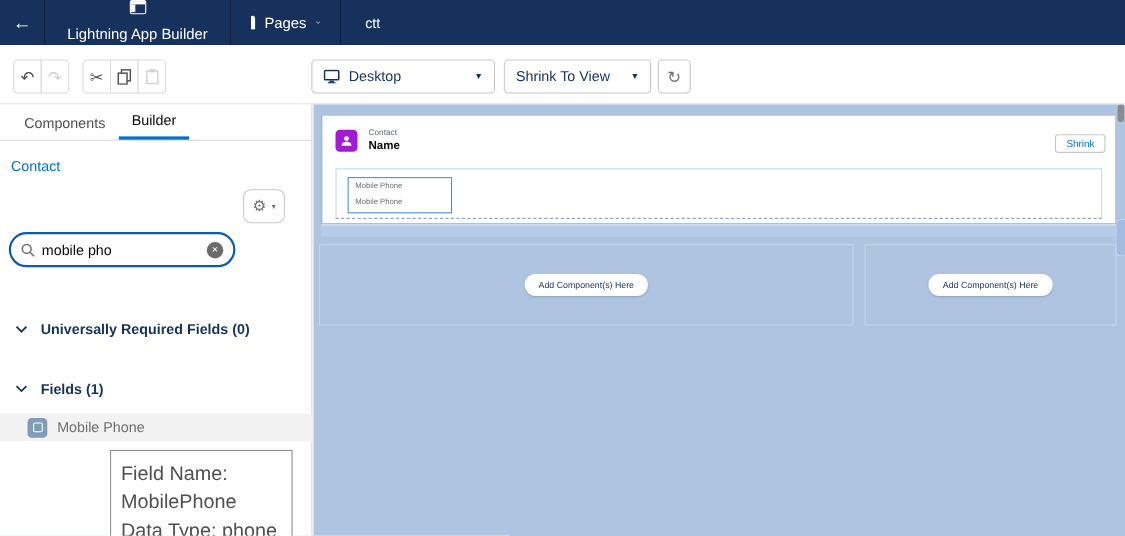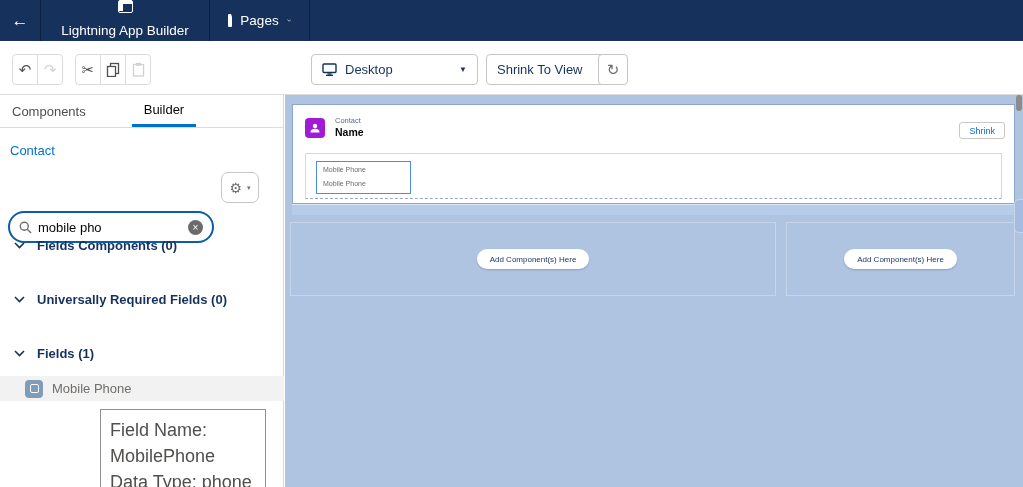--- a/index.html
+++ b/index.html
@@ -29,30 +29,30 @@
     background:#fff; border-bottom:1px solid #dcdcdc; }
   .btn-group { position:absolute; top:13px; display:flex; }
   .tb-btn { width:26px; height:31px; border:1px solid #dddbda; background:#fff;
     display:flex; align-items:center; justify-content:center;
     font-size:15px; color:#514f4d; cursor:pointer; margin-left:-1px; }
   .tb-btn:first-child { border-radius:4px 0 0 4px; margin-left:0; }
   .tb-btn:last-child { border-radius:0 4px 4px 0; }
   .tb-btn.disabled { color:#d4d2d0; }
   .dd { position:absolute; top:13px; height:31px; border:1px solid #c9c7c5; border-radius:4px;
     background:#fff; display:flex; align-items:center; padding:0 10px; gap:8px;
-    font-size:13px; color:#16325c; cursor:pointer;margin-left:28px; }
+    font-size:13px; color:#16325c; cursor:pointer; }
   .dd .tri { margin-left:auto; font-size:8px; color:#16325c; }
   .btn-refresh { position:absolute; left:598px; top:13px; width:30px; height:31px;
     border:1px solid #c9c7c5; border-radius:4px; background:#fff; color:#706e6b;
     display:flex; align-items:center; justify-content:center; font-size:15px; cursor:pointer; }
 
   
   .sidebar { position:absolute; left:0; top:95px; width:284px; height:392px;
     background:#fff; border-right:1px solid #d8d8d8; }
-  .tabs { display:flex; height:33px; border-bottom:1px solid #dddbda; align-items:stretch;gap:34px; }
+  .tabs { display:flex; height:33px; border-bottom:1px solid #dddbda; padding-left:10px; align-items:stretch; }
   .tab { display:flex; align-items:center; padding:0 12px; font-size:13px; color:#514f4d; cursor:pointer; }
   .tab.active { color:#080707; border-bottom:3px solid #0070d2; }
   .contact-link { position:absolute; left:10px; top:48px; font-size:13px; color:#0070d2; cursor:pointer; }
   .search-wrap { position:absolute; left:8px; top:76px; width:206px; height:32px;
     border:2px solid #0b5cab; border-radius:16px; background:#fff;
     display:flex; align-items:center; padding:0 9px; gap:6px;margin-top:40px; }
   .search-wrap input { border:none; outline:none; flex:1; min-width:0; font-size:13px;
     color:#080707; font-family:inherit; background:transparent; }
   .clear-btn { width:15px; height:15px; border-radius:50%; background:#6b6b6b; color:#fff;
     font-size:10px; line-height:15px; text-align:center; cursor:pointer; flex:0 0 auto; }
@@ -119,20 +119,21 @@
     <span class="lay-icon"></span>
     <span>Lightning App Builder</span>
   </div>
   <div class="nav-sec nav-pages">
     <span class="doc-icon"></span>
     <span>Pages</span>
     <svg width="11" height="7" viewBox="0 0 11 7">
       <polyline points="1,1 5.5,5.5 10,1" fill="none" stroke="#fff" stroke-width="1.6"></polyline>
     </svg>
   </div>
+  <div class="nav-sec nav-name">ctt</div>
 </header>
 
 <div class="toolbar">
   <div class="btn-group" style="left:12px;">
     <div class="tb-btn">
       <span>↶</span>
     </div>
     <div class="tb-btn disabled">
       <span>↷</span>
     </div>
@@ -190,26 +191,20 @@
       <line x1="8.3" y1="8.3" x2="12" y2="12" stroke="#706e6b" stroke-width="1.4"></line>
     </svg>
     <input type="text" value="mobile pho" style="">
     <div class="clear-btn">×</div>
   </div>
   <div class="gear-btn">
     <span class="g">⚙</span>
     <span class="t">▾</span>
   </div>
 
-  <div class="sec-hdr" style="top:141px;">
-    <svg width="11" height="7" viewBox="0 0 11 7">
-      <polyline points="1,1 5.5,5.5 10,1" fill="none" stroke="#16325c" stroke-width="1.6"></polyline>
-    </svg>
-    <span class="lbl">Fields Components (0)</span>
-  </div>
   <div class="sec-hdr" style="top:195px;">
     <svg width="11" height="7" viewBox="0 0 11 7">
       <polyline points="1,1 5.5,5.5 10,1" fill="none" stroke="#16325c" stroke-width="1.6"></polyline>
     </svg>
     <span class="lbl">Universally Required Fields (0)</span>
   </div>
   <div class="sec-hdr" style="top:249px;">
     <svg width="11" height="7" viewBox="0 0 11 7">
       <polyline points="1,1 5.5,5.5 10,1" fill="none" stroke="#16325c" stroke-width="1.6"></polyline>
     </svg>

